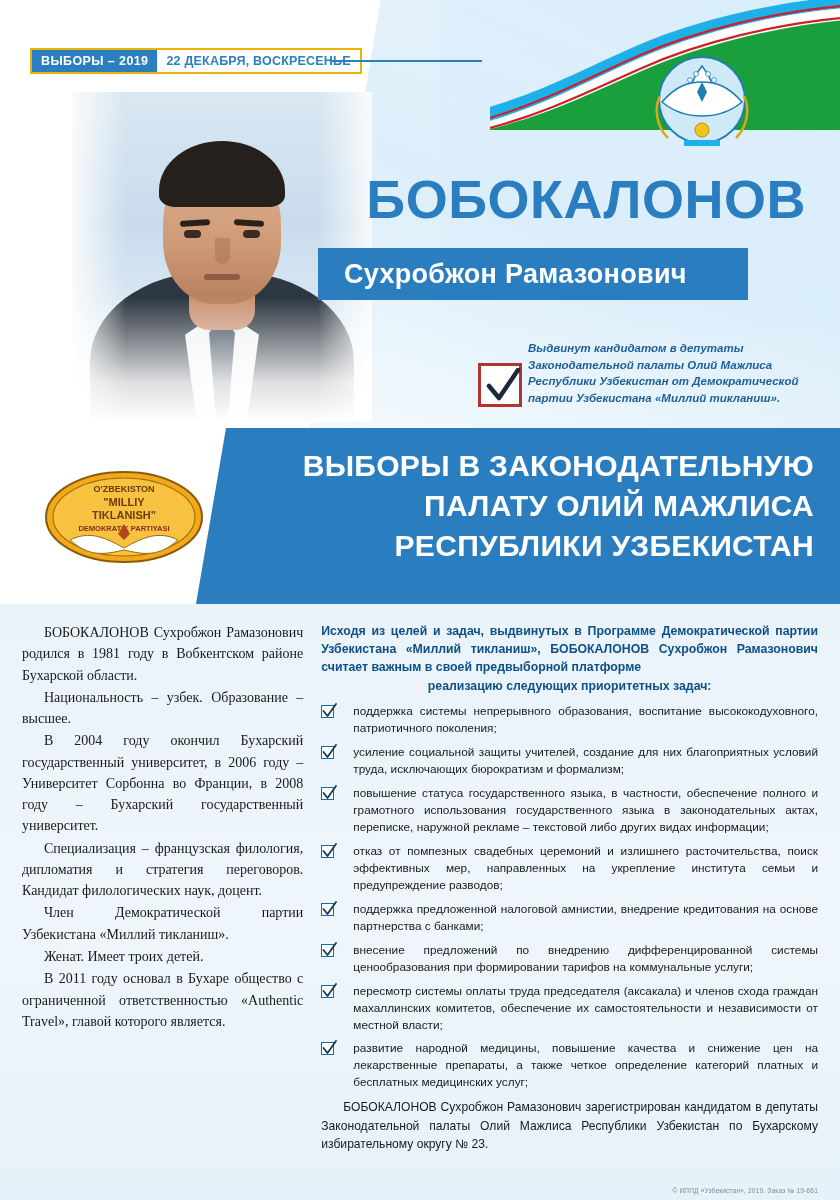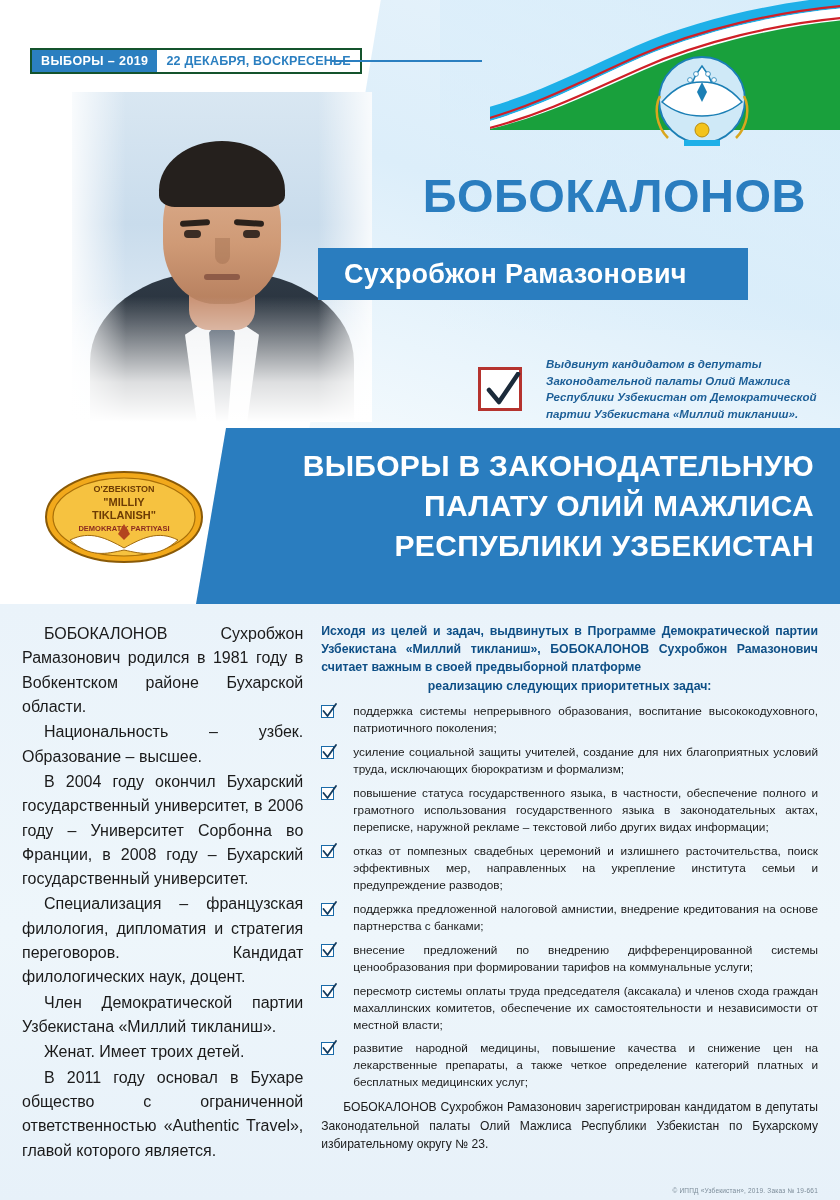--- a/index.html
+++ b/index.html
@@ -43,21 +43,21 @@
   
   .emblem {
     position: absolute; right: 78px; top: 40px;
     width: 120px; height: 120px;
   }
 
   
   .date-banner {
     position: absolute; left: 30px; top: 48px;
     height: 26px; display: flex; align-items: stretch;
-    border: 2px solid #14532d;
+    border: 2px solid #eab308;
   }
   .date-banner .blue {
     background: #2b7fc0; color: #ffffff;
     font-size: 12.5px; font-weight: bold; letter-spacing: .4px;
     display: flex; align-items: center; padding: 0 9px;
   }
   .date-banner .white {
     background: #ffffff; color: #2b7fc0;
     font-size: 12.5px; font-weight: bold; letter-spacing: .2px;
     display: flex; align-items: center; padding: 0 9px;
@@ -130,38 +130,38 @@
   }
   .photo-fade {
     position: absolute; inset: 0;
     background: linear-gradient(180deg, rgba(255,255,255,0) 62%, rgba(255,255,255,.85) 88%, #ffffff 100%),
                 linear-gradient(90deg, rgba(255,255,255,.85) 0%, rgba(255,255,255,0) 18%, rgba(255,255,255,0) 82%, rgba(255,255,255,.85) 100%);
   }
 
   
   .surname {
     position: absolute; right: 34px; top: 168px;
-    color: #2a7dbf; font-size: 47px; font-weight: bold; letter-spacing: .5px;
+    color: #2a7dbf; font-size: 54px; font-weight: bold; letter-spacing: .5px;
     text-align: right; white-space: nowrap;
   }
   .name-bar {
     position: absolute; left: 318px; top: 248px; width: 430px; height: 52px;
     background: #2a7dbf;
     display: flex; align-items: center; justify-content: flex-start;
     padding-left: 26px;
   }
   .name-bar span {
     color: #ffffff; font-size: 27px; font-weight: bold; letter-spacing: .3px;
     white-space: nowrap;
   }
 
   
   .nomination {
-    position: absolute; left: 478px; top: 356px; width: 340px;
-    display: flex; gap: 24px; align-items: center;
+    position: absolute; left: 478px; top: 340px; width: 340px;
+    display: flex; gap: 6px; align-items: flex-end;
   }
   .checkbox-big {
     flex: 0 0 auto; width: 44px; height: 44px;
     border: 3px solid #b5332e; background: #ffffff; position: relative;
   }
   .checkbox-big svg { position: absolute; left: 4px; top: 2px; }
   .nomination p {
     color: #1d5f97; font-size: 11.5px; line-height: 1.45;
     font-weight: bold; font-style: italic;
   }
@@ -187,22 +187,22 @@
   .bottom {
     position: absolute; left: 0; top: 604px; width: 840px; height: 596px;
     background: linear-gradient(180deg, #eaf3fa 0%, #eef6fb 55%, #e7f1f9 100%);
     padding: 18px 22px 0 22px;
   }
   .cols { display: flex; gap: 18px; }
   .col-left { width: 282px; }
   .col-right { width: 498px; }
 
   .bio p {
-    color: #1a1a1a; font-size: 16px; line-height: 1.52;
-    text-align: justify; text-indent: 22px; margin-bottom: 1px;
+    color: #1a1a1a; font-size: 14px; line-height: 1.52;
+    text-align: justify; text-indent: 22px; margin-bottom: 1px; font-family: Liberation Serif, serif;
   }
   .prog-head {
     color: #0e4f86; font-size: 12.3px; font-weight: bold; line-height: 1.48;
     text-align: justify; margin-bottom: 8px;
   }
   .prog-head .c { display: block; text-align: center; }
   .task {
     display: flex; gap: 19px; align-items: flex-start; margin-bottom: 7px;
   }
   .task .cb {

